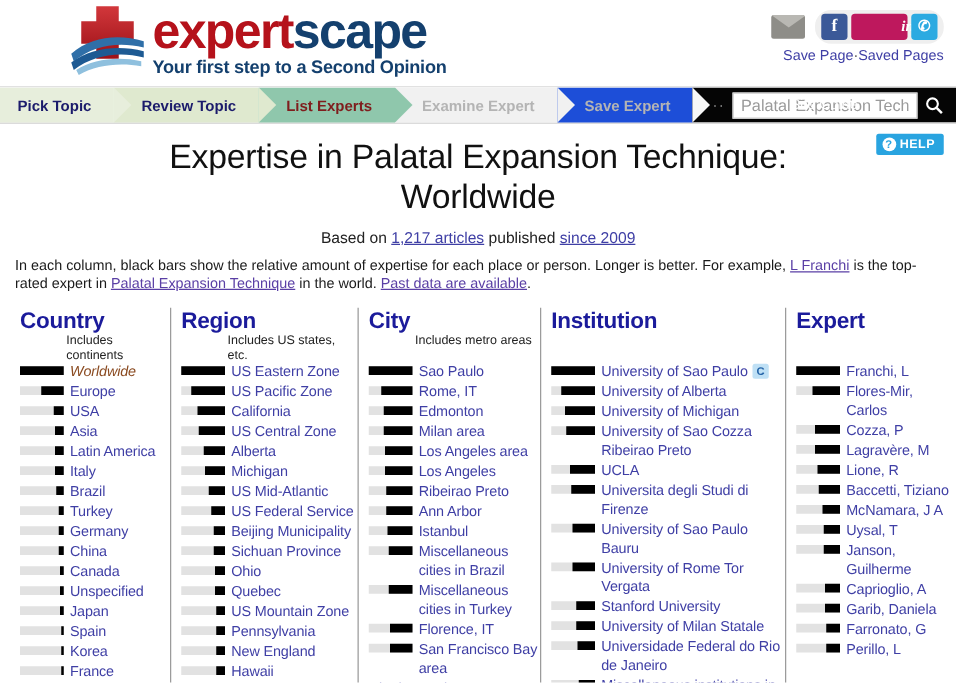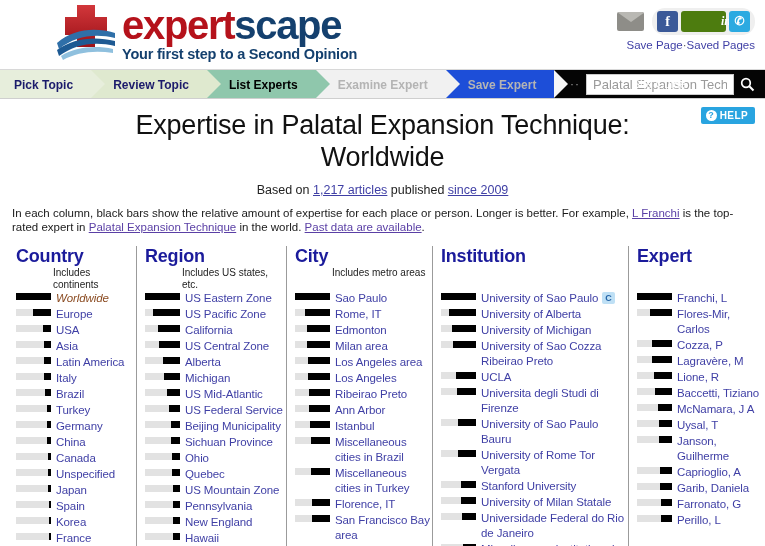--- a/index.html
+++ b/index.html
@@ -91,21 +91,21 @@
     content: "";
     position: absolute;
     left: 0; top: 0;
     width: 27px; height: 19px;
     border-top: 10px solid #b9b8b3;
     border-left: 14px solid transparent;
     border-right: 14px solid transparent;
     box-sizing: border-box;
   }
   .sicon-fb { background: #3b5998; }
-  .sicon-li { background: #4d7c0f; font-size: 12px; font-style: italic; padding-left: 45px; }
+  .sicon-li { background: #be185d; font-size: 12px; font-style: italic; padding-left: 45px; }
   .sicon-tw { background: #2caae1; font-size: 12px; }
   .save-links {
     margin-top: 4px;
     font-size: 11.5px;
     color: #3f3fa5;
     white-space: nowrap;
   }
   .save-links a {
     color: #3f3fa5;
     text-decoration: none;
@@ -139,21 +139,21 @@
     position: absolute;
     right: -14px; top: 0;
     width: 0; height: 0;
     border-top: 14.5px solid transparent;
     border-bottom: 14.5px solid transparent;
     border-left: 14px solid var(--bg);
     z-index: 2;
   }
   .step.s1 { --bg: #e7eedc; background: #e7eedc; }
   .step.s2 { --bg: #dfe9cf; background: #dfe9cf; padding-left: 22px; }
-  .step.s3 { --bg: #8fc7ac; background: #8fc7ac; padding-left: 22px; color: #000000; text-align: center; }
+  .step.s3 { --bg: #8fc7ac; background: #8fc7ac; padding-left: 22px; color: #7f1d1d; text-align: center; }
   .step.s4 { --bg: #f1f1f1; background: #f1f1f1; padding-left: 22px; color: #b4b4b4; }
   .step.s5 { --bg: #f7f7f7; background: #1d4ed8; padding-left: 22px; color: #b4b4b4; }
 
   .nav-dark {
     flex: 1;
     background: #050505;
     display: flex;
     align-items: center;
     justify-content: flex-end;
     padding-right: 6px;

